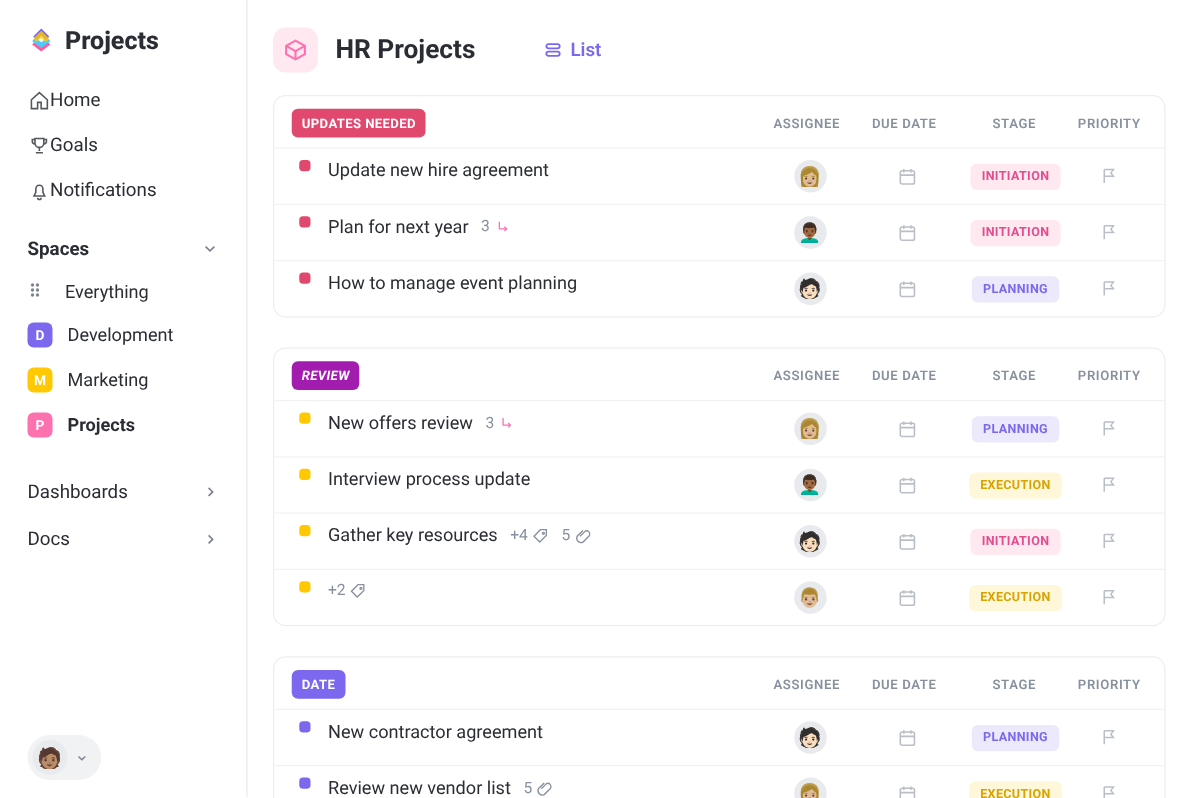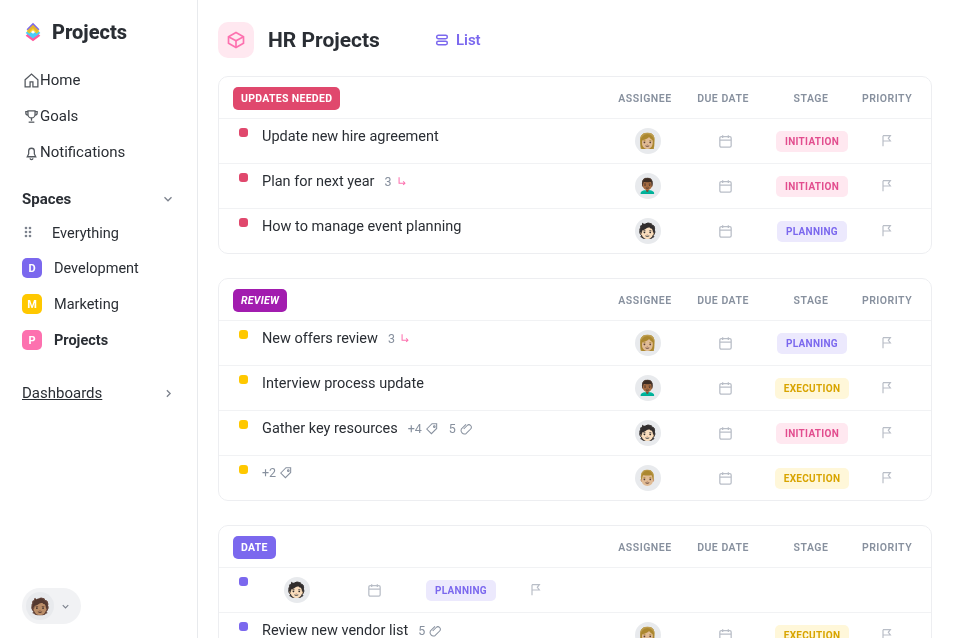--- a/index.html
+++ b/index.html
@@ -78,21 +78,20 @@
   .bottom-nav {
     margin-top: 16px;
   }
   .b-nav-item {
     display: flex;
     align-items: center;
     justify-content: space-between;
     padding: 10px 22px;
     font-size: 15px;
     cursor: pointer;
-    text-decoration: underline;
   }
   .user-bubble {
     position: absolute;
     bottom: 14px;
     left: 22px;
     display: flex;
     align-items: center;
     gap: 6px;
     background: #f1f2f4;
     border-radius: 999px;
@@ -309,20 +308,28 @@
 
   <div class="bottom-nav">
     <div class="b-nav-item">
       <span>Dashboards</span>
       <span class="chev">
         <svg width="13" height="13" viewBox="0 0 24 24" fill="none" stroke="currentColor" stroke-width="2.4">
             <path d="M9 6 L15 12 L9 18"></path>
           </svg>
       </span>
     </div>
+    <div class="b-nav-item">
+      <span>Docs</span>
+      <span class="chev">
+        <svg width="13" height="13" viewBox="0 0 24 24" fill="none" stroke="currentColor" stroke-width="2.4">
+            <path d="M9 6 L15 12 L9 18"></path>
+          </svg>
+      </span>
+    </div>
   </div>
 
   <div class="user-bubble">
     <span class="avatar">🧑🏽</span>
     <span class="chev">
       <svg width="11" height="11" viewBox="0 0 24 24" fill="none" stroke="currentColor" stroke-width="2.4">
           <path d="M6 9 L12 15 L18 9"></path>
         </svg>
     </span>
   </div>
@@ -644,20 +651,23 @@
           <span class="status-pill" style="background: rgb(123, 104, 238);">DATE</span>
           <div class="col-headers">
             <span class="col assignee">ASSIGNEE</span>
             <span class="col due">DUE DATE</span>
             <span class="col stage">STAGE</span>
             <span class="col priority">PRIORITY</span>
           </div>
         </div>
         <div class="task-row">
           <span class="status-dot" style="background: rgb(123, 104, 238);"></span>
+          <div class="task-title-wrap">
+            <span>New contractor agreement</span>
+          </div>
           <div class="task-cols">
             <span class="cell assignee">
               <span class="av-sm">🧑🏻</span>
             </span>
             <span class="cell due">
               <span>
                 <svg width="17" height="17" viewBox="0 0 24 24" fill="none" stroke="currentColor" stroke-width="1.8">
                   <rect x="4" y="5" width="16" height="15" rx="2"></rect>
                   <path d="M4 10 H20"></path>
                   <path d="M8 3 V7"></path>

